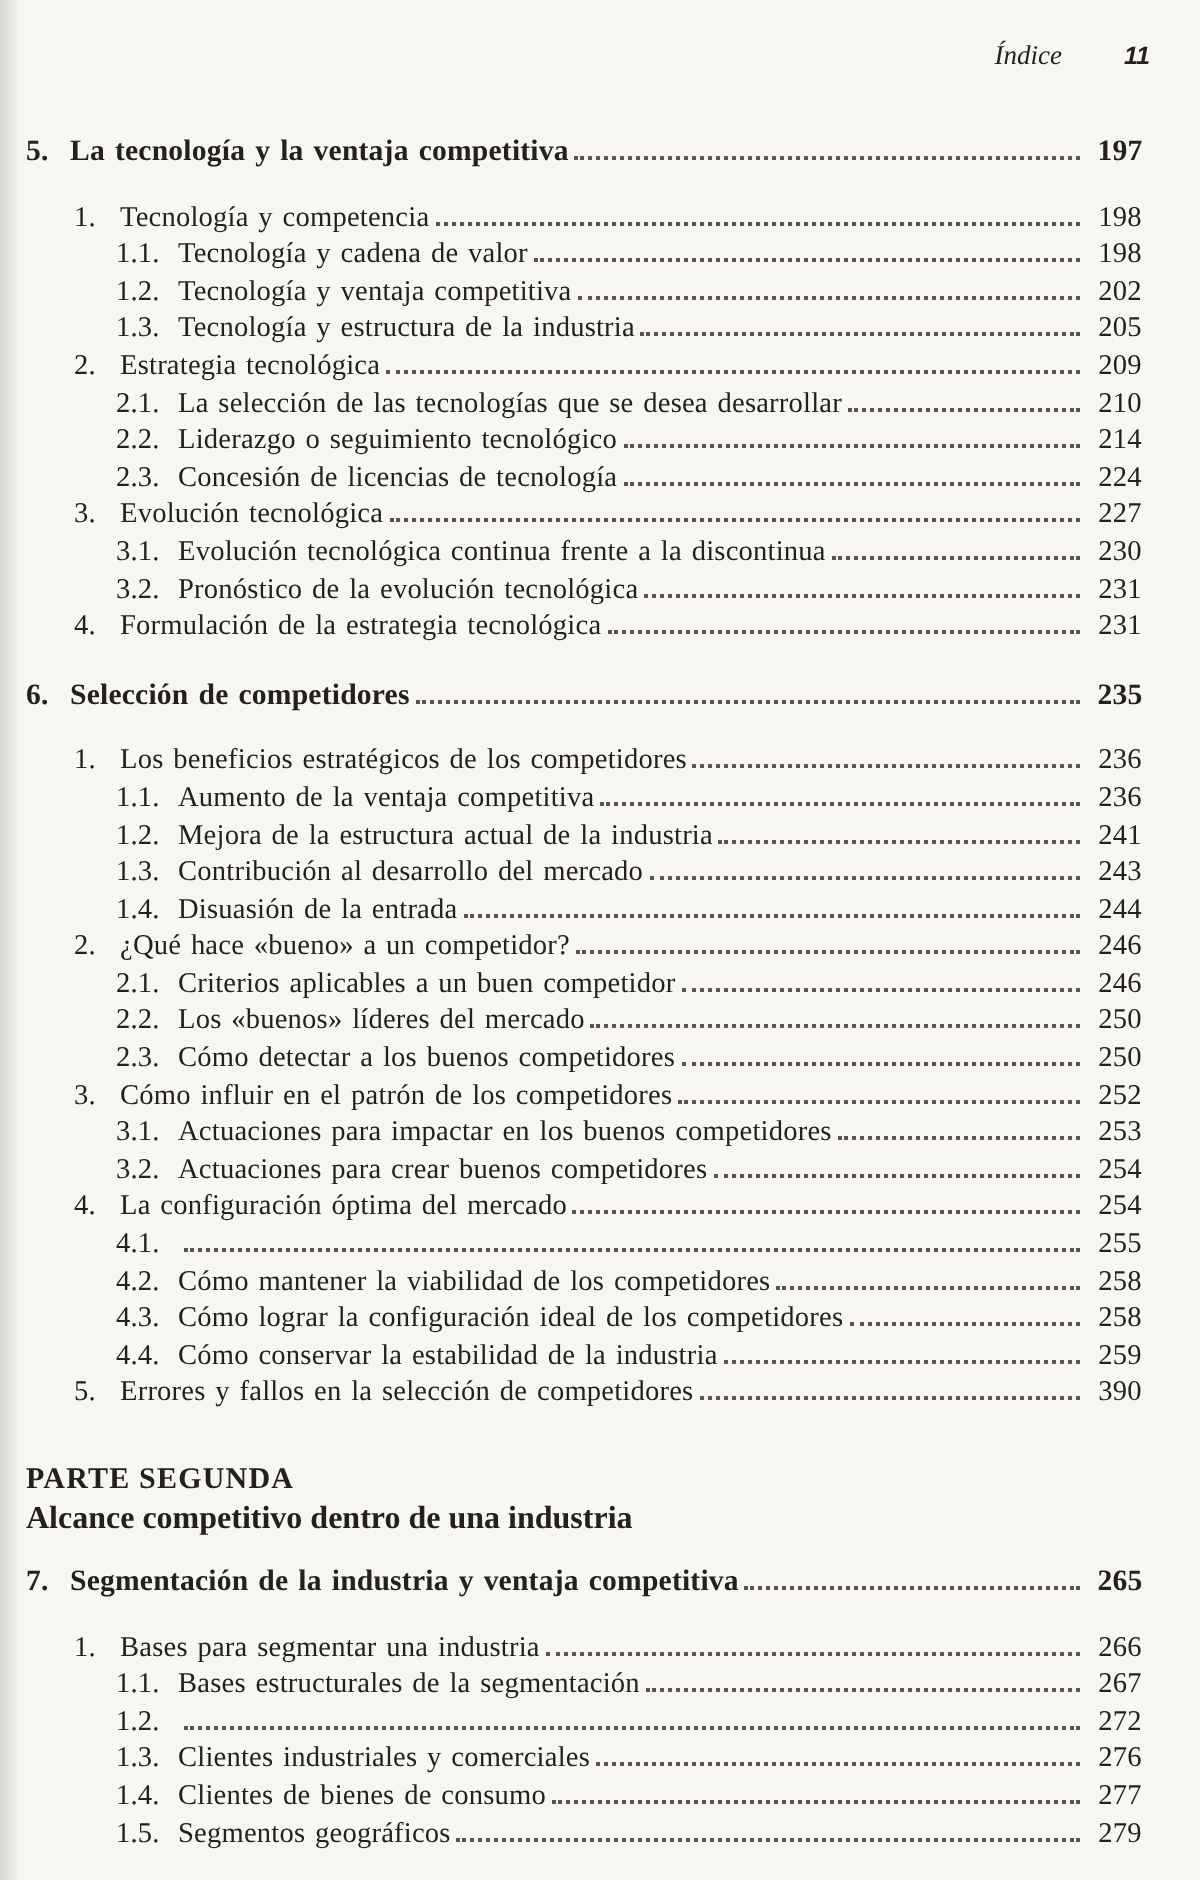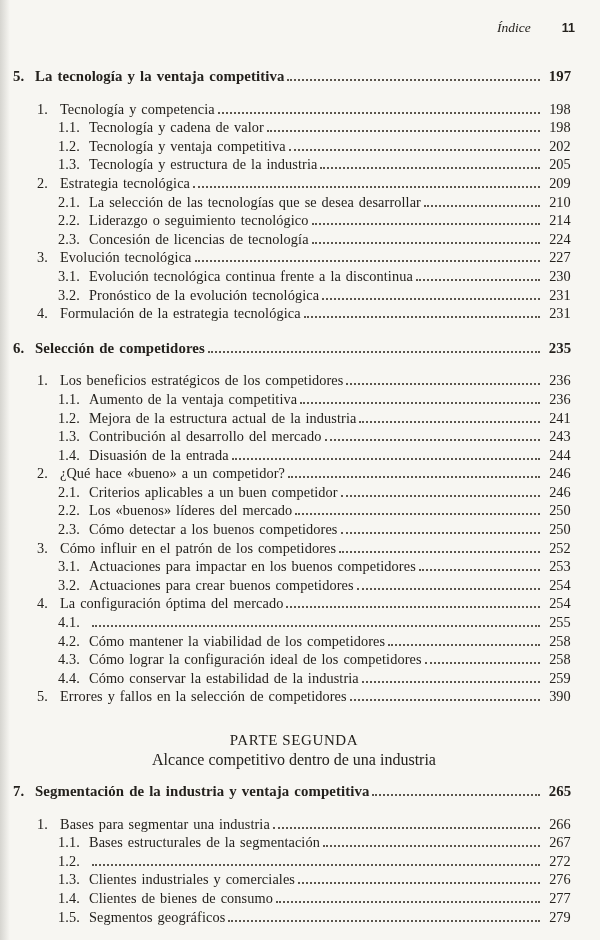--- a/index.html
+++ b/index.html
@@ -29,21 +29,21 @@
   }
   .hdr {
     display: flex;
     justify-content: flex-end;
     align-items: baseline;
     gap: 31px;
     font-size: 13.5px;
     line-height: 15px;
   }
   .hdr .run { font-style: italic; }
-  .hdr .pno { font-weight: bold; font-family: "Liberation Sans", sans-serif; font-size: 12.5px; }
+  .hdr .pno { font-weight: bold; font-family: "Liberation Sans", sans-serif; font-size: 12.5px; font-style: italic; }
 
   .row {
     display: flex;
     align-items: baseline;
     font-size: 14.3px;
     line-height: 18.6px;
     height: 18.6px;
     white-space: nowrap;
     letter-spacing: 0.1px;
     word-spacing: 1.2px;
@@ -66,22 +66,21 @@
   .chead .num { width: 22px; }
   #toc-body > .chead:first-child { margin-top: 31px; }
 
   .entries { margin-top: 14px; }
   .lvl1 { padding-left: 24px; }
   .lvl1 .num { width: 23px; }
   .lvl2 { padding-left: 45px; }
   .lvl2 .num { width: 31px; }
 
   .part {
-    text-align: center;
-    font-weight: normal;
+    font-weight: bold;
     margin: 24px 0 12px 0;
   }
   .part .pline1 { font-size: 15px; line-height: 20px; letter-spacing: 0.6px; }
   .part .pline2 { font-size: 16px; line-height: 20px; }
   .part + .chead { margin-top: 8px; }
 </style>
 </head>
 <body>
 
 <div class="page">

